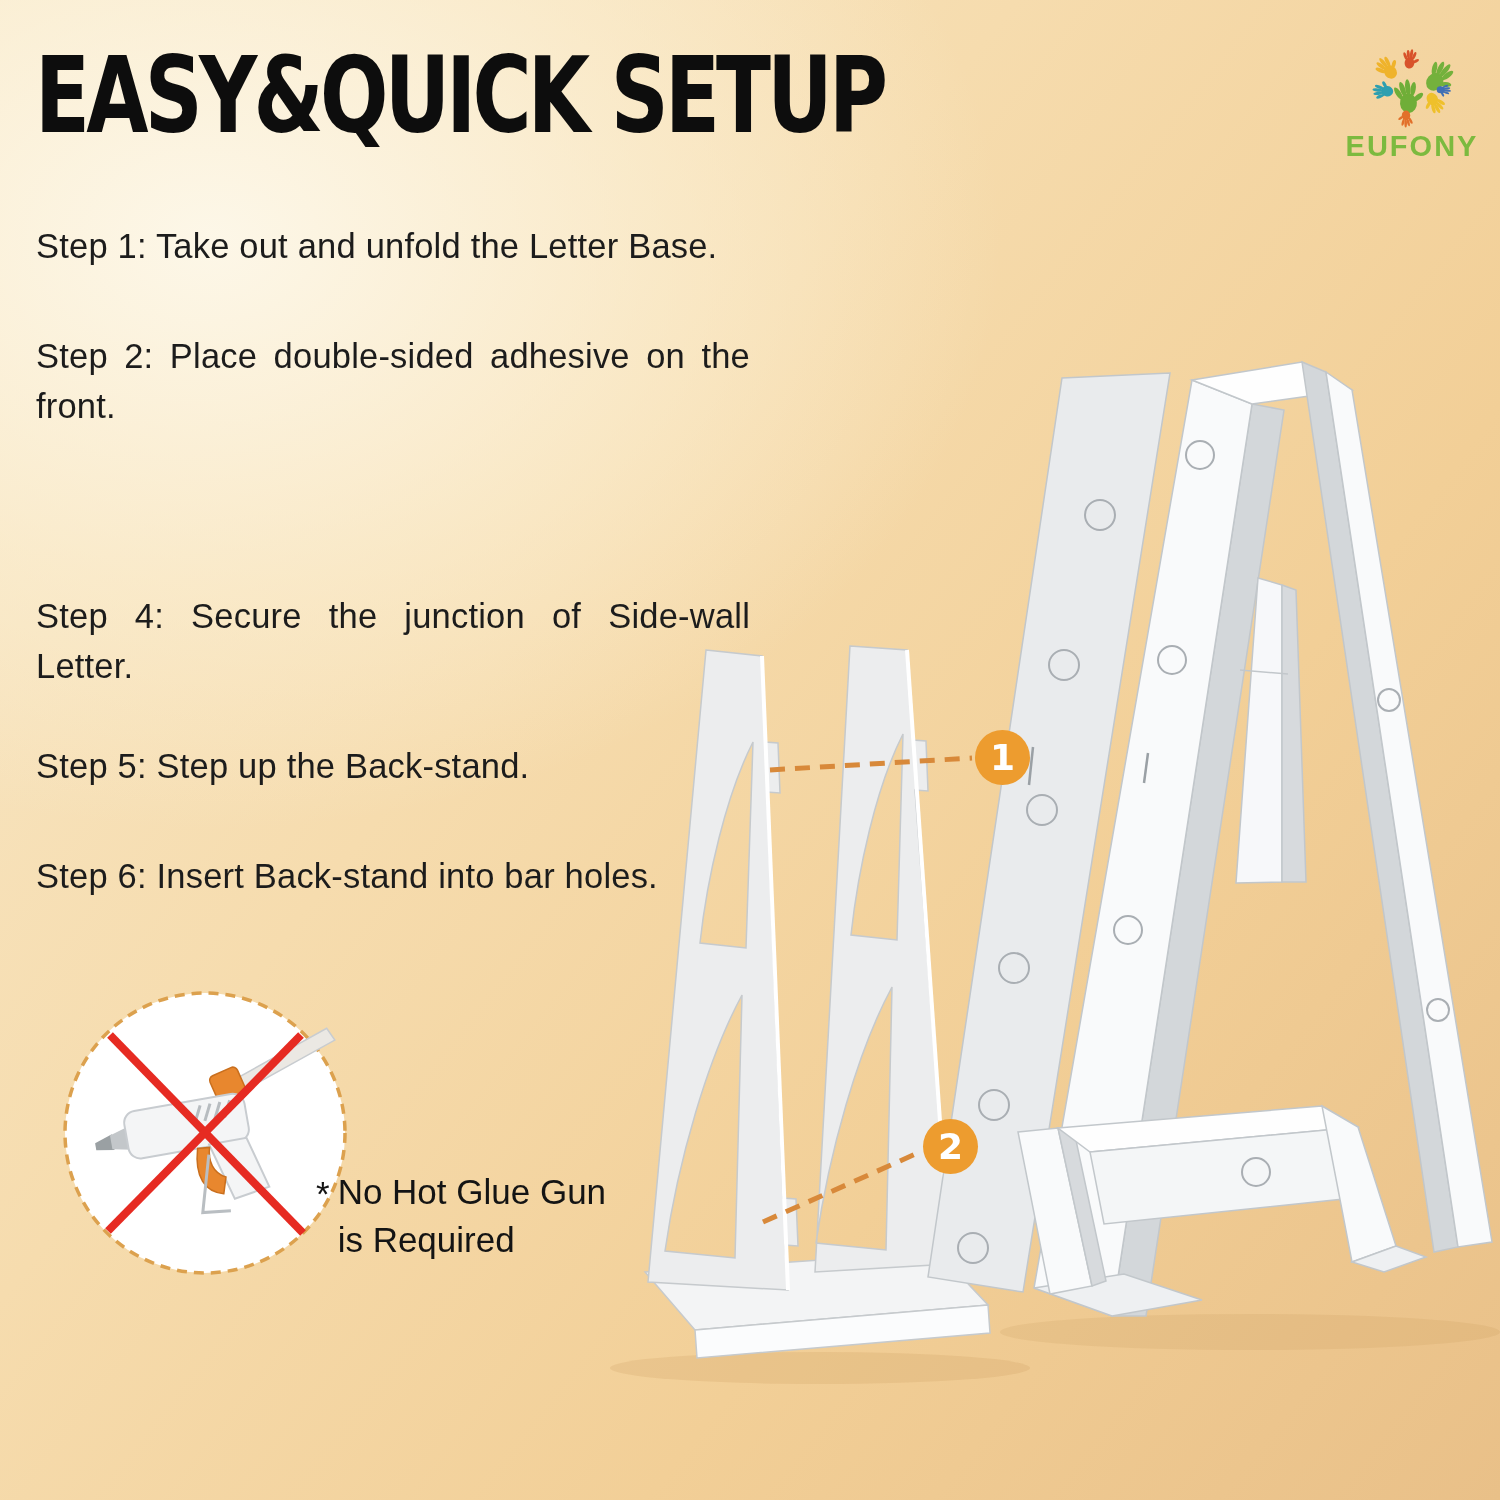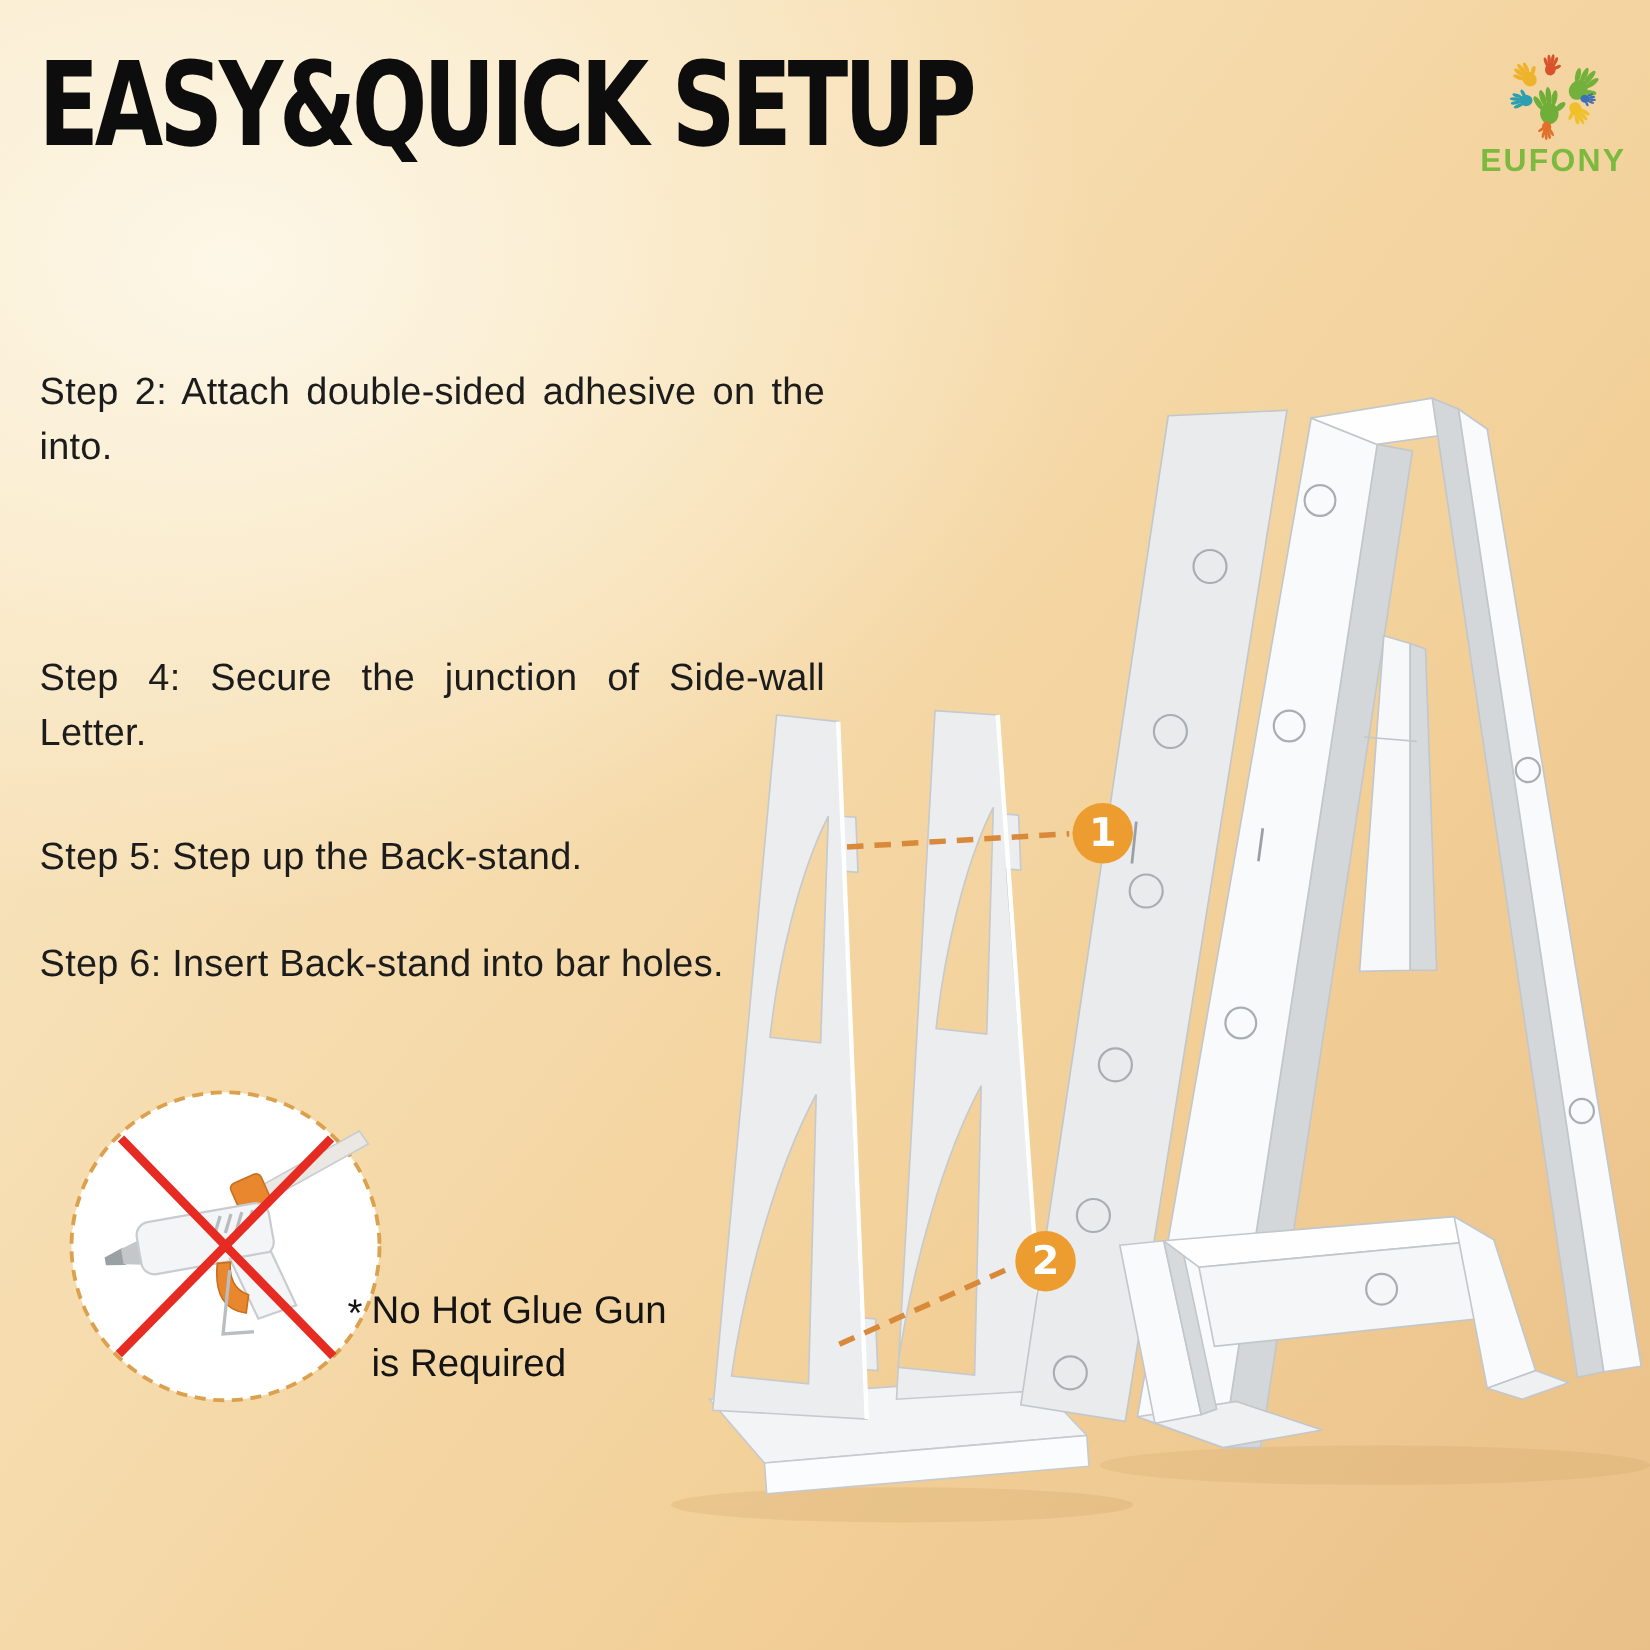--- a/index.html
+++ b/index.html
@@ -22,21 +22,21 @@
     margin-top:2px;font-size:29px;font-weight:700;letter-spacing:2px;
     color:#7cba3f;font-family:"Liberation Sans",sans-serif;
   }
   .step{
     position:absolute;left:36px;width:714px;margin:0;
     font-size:34.5px;line-height:50px;letter-spacing:0.2px;
     text-align:justify;text-justify:inter-word;color:#1c1c1c;
   }
   .step:last-line{text-align:left;}
   #step-1{top:221px;} #step-2{top:331px;} #step-3{top:481px;}
-  #step-4{top:591px;} #step-5{top:741px;margin-top:13px;} #step-6{top:851px;}
+  #step-4{top:591px;} #step-5{top:741px;} #step-6{top:851px;}
   .illustration{position:absolute;left:0;top:0;width:1500px;height:1500px;}
   .callout-badge{
     position:absolute;width:55px;height:55px;border-radius:50%;
     background:#ed9c2f;color:#ffffff;display:flex;align-items:center;justify-content:center;
     font-size:36px;font-weight:700;font-family:"DejaVu Sans",sans-serif;
   }
   #callout-1{left:975px;top:730px;}
   #callout-2{left:923px;top:1119px;}
   .no-glue-badge{position:absolute;left:55px;top:983px;width:300px;height:300px;}
   .note{
@@ -69,21 +69,22 @@
       <use href="#hand" fill="#74b13c" transform="translate(92,30) rotate(40) scale(1.25)"></use>
       <use href="#hand" fill="#2d9fb0" transform="translate(38,43) rotate(-85) scale(0.8)"></use>
       <use href="#hand" fill="#3f6fb5" transform="translate(97,42) rotate(95) scale(0.55)"></use>
       <use href="#hand" fill="#6fae38" transform="translate(62,50) rotate(-5) scale(1.3)"></use>
       <use href="#hand" fill="#efc02b" transform="translate(88,54) rotate(150) scale(0.85)"></use>
       <use href="#hand" fill="#e2702a" transform="translate(60,70) rotate(180) scale(0.65)"></use>
     </svg>
     <div class="brand-name">EUFONY</div>
   </div>
 
-  <p class="step" id="step-2">Step 2: Attach double-sided adhesive on the into.</p>
+  <p class="step" id="step-1">Step 1: Take out and unfold the Letter Base.</p>
+  <p class="step" id="step-2">Step 2: Place double-sided adhesive on the front.</p>
   <p class="step" id="step-4">Step 4: Secure the junction of Side-wall Letter.</p>
   <p class="step" id="step-5">Step 5: Step up the Back-stand.</p>
   <p class="step" id="step-6">Step 6: Insert Back-stand into bar holes.</p>
 
   <svg class="illustration" viewBox="0 0 1500 1500">
 
     <ellipse cx="820" cy="1368" rx="210" ry="16" fill="rgba(170,115,50,0.12)"></ellipse>
     <ellipse cx="1250" cy="1332" rx="250" ry="18" fill="rgba(170,115,50,0.10)"></ellipse>
 
     <g stroke="#c6cacd" stroke-width="1.5">

